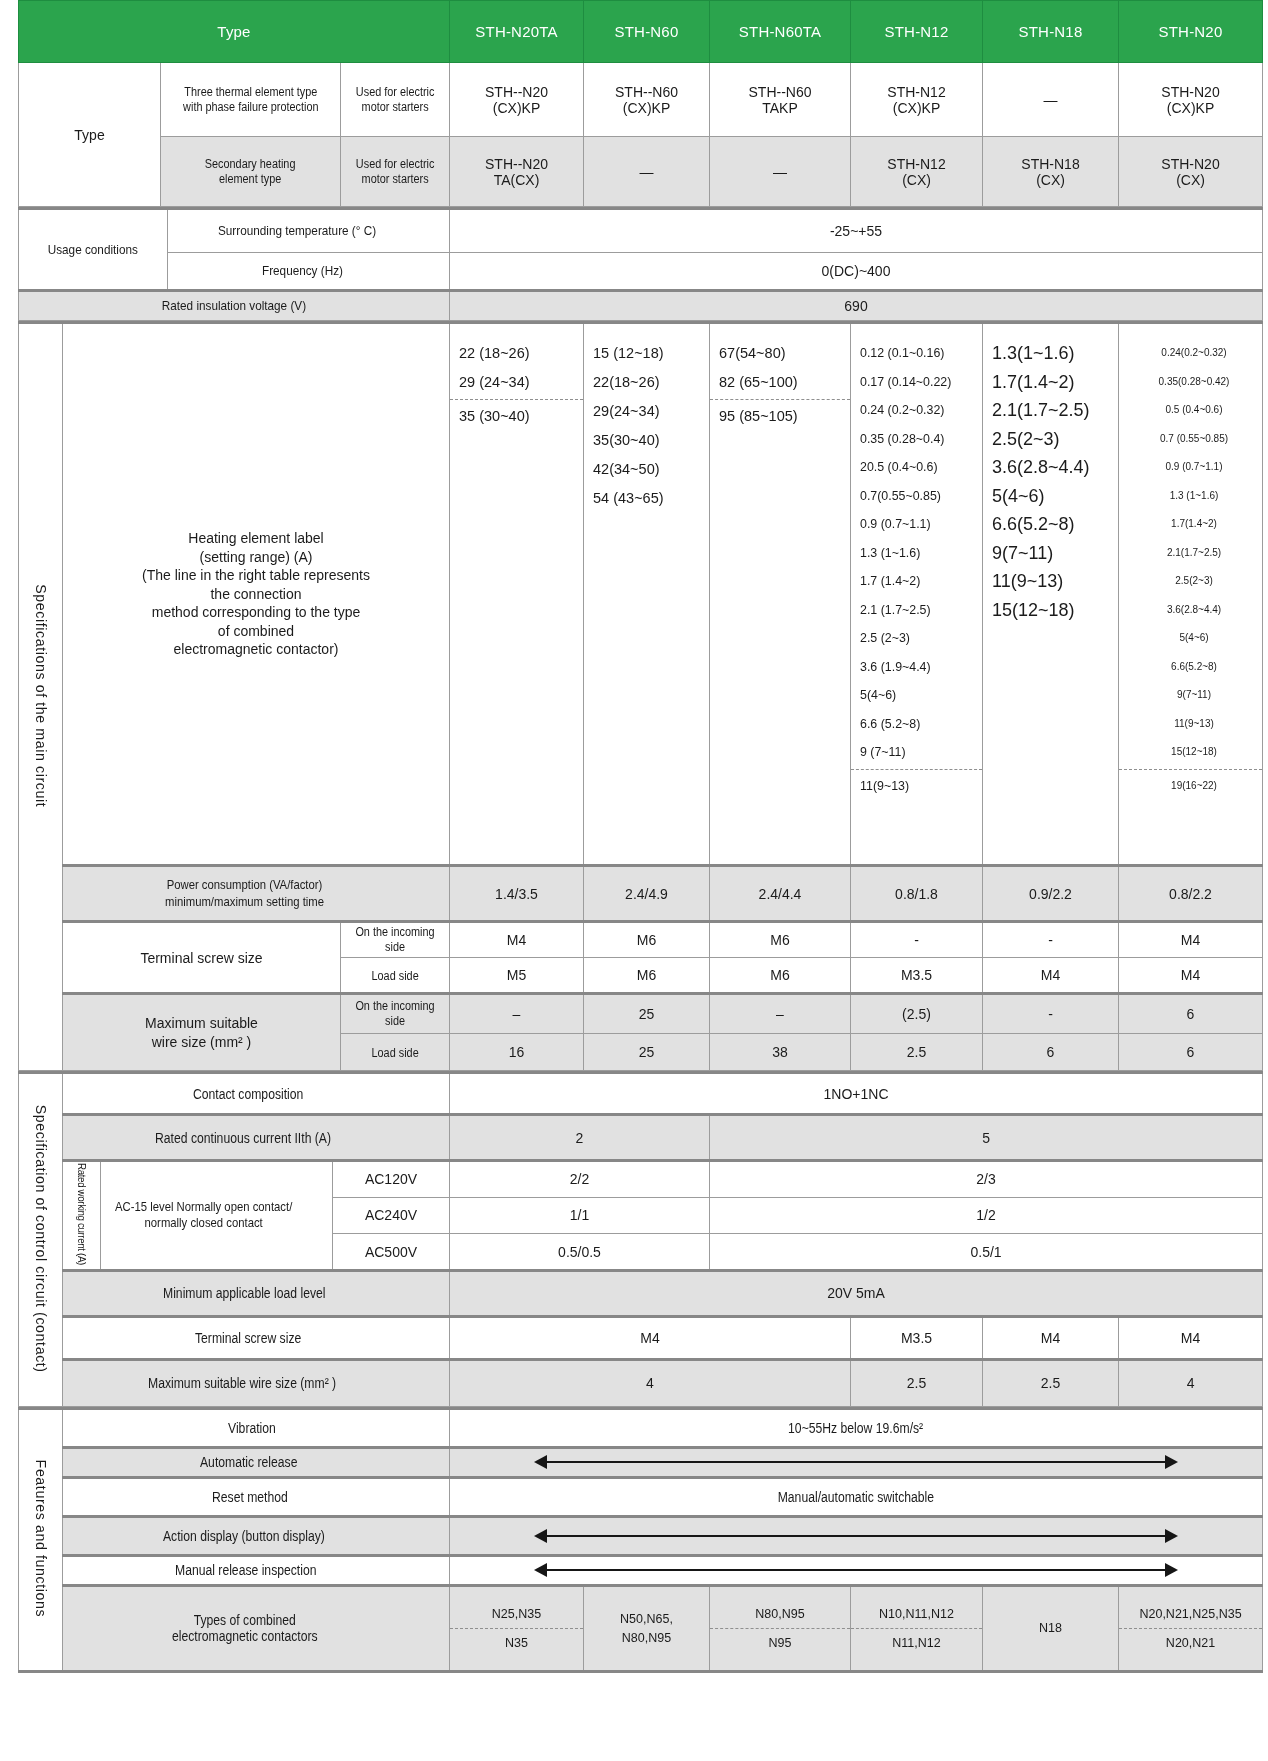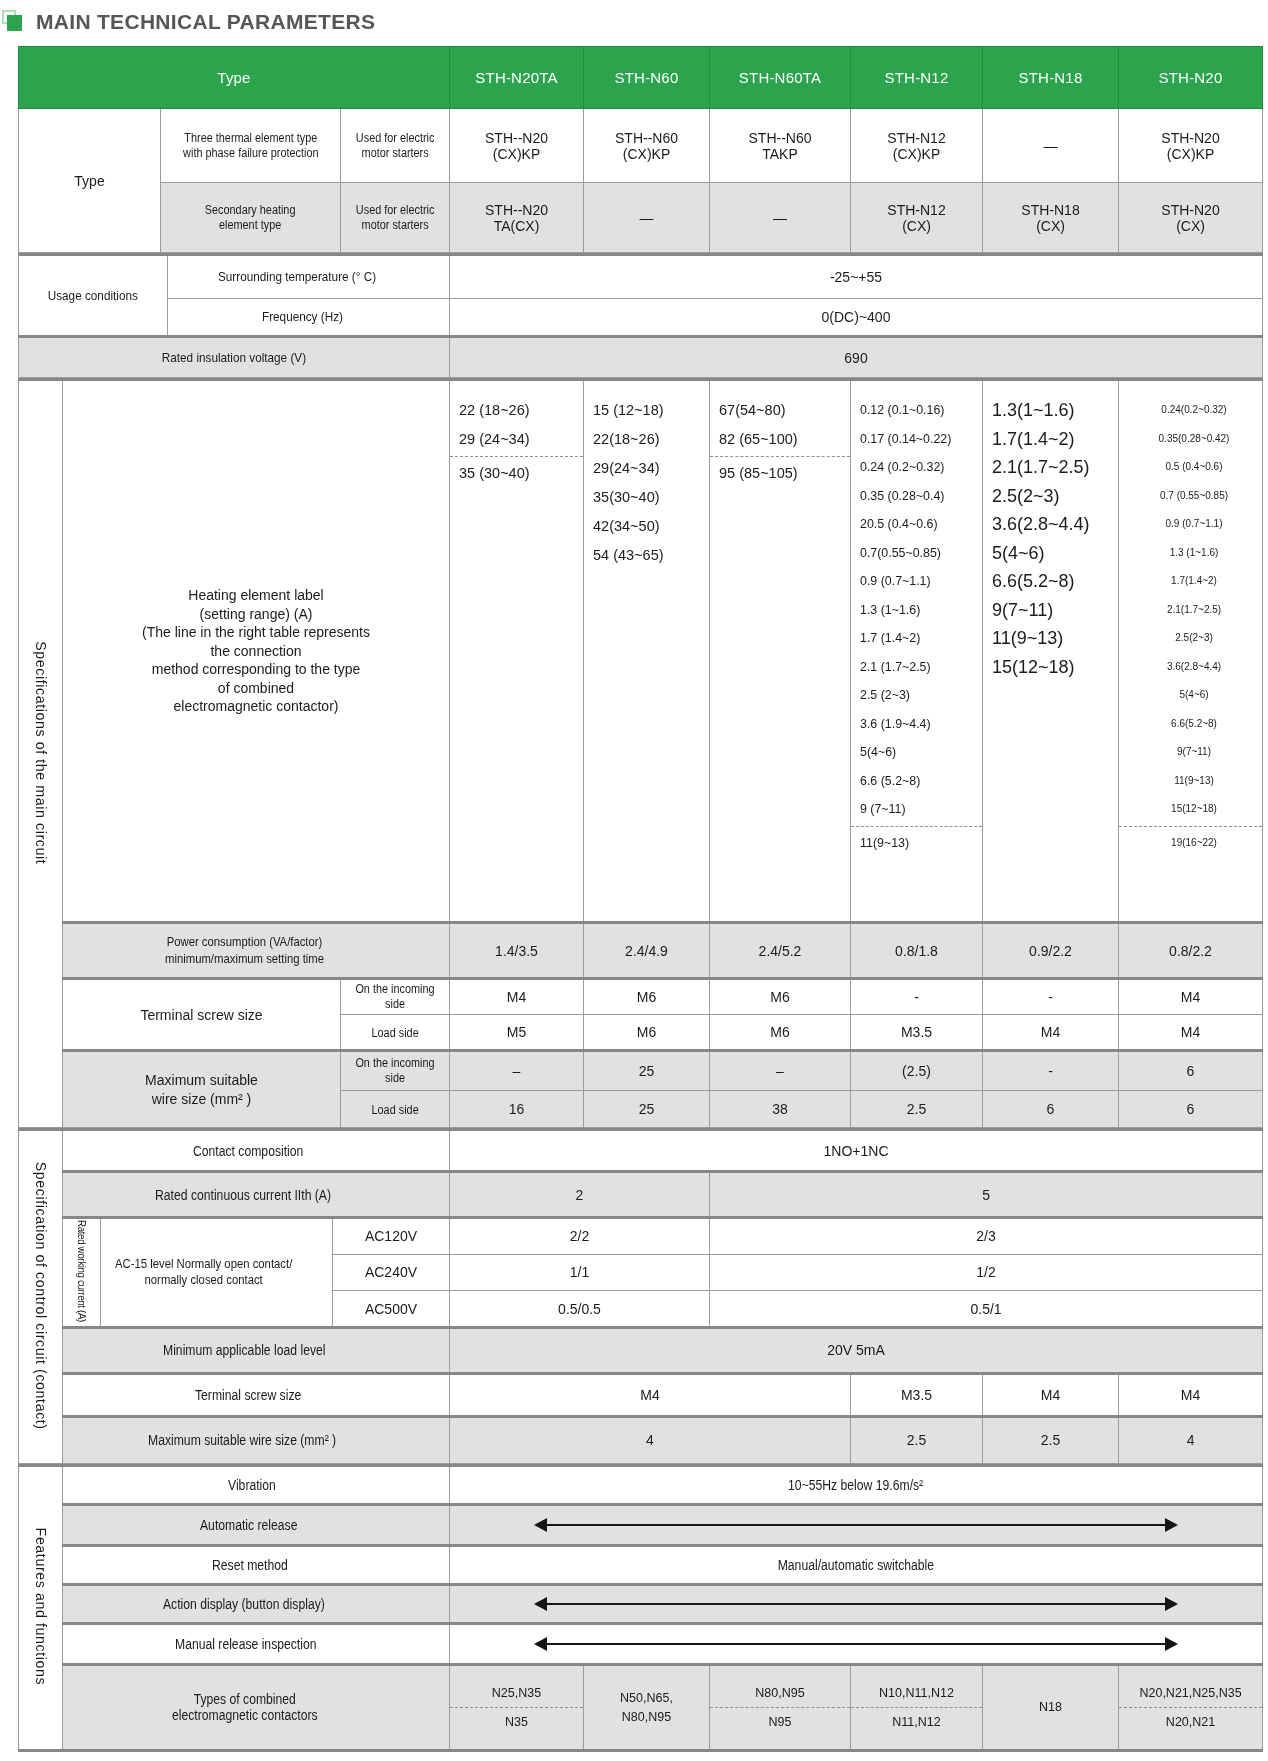--- a/index.html
+++ b/index.html
@@ -17,21 +17,21 @@
   table.t{border-collapse:collapse;table-layout:fixed;width:1244px;border:1px solid var(--bdr);}
   table.t.sect{border-top:3px solid var(--hv);}
   table.t.last{border-bottom:3px solid var(--hv);}
   .t td,.t th{border:1px solid var(--bdr);text-align:center;vertical-align:middle;font-size:14px;padding:2px 3px;overflow:hidden;}
   tr.gray td{background:var(--gray);}
   tr.hvt td{border-top:3px solid var(--hv);}
   tr.hvb td{border-bottom:3px solid var(--hv);}
   .grh th{background:var(--green);color:#fff;font-weight:normal;font-size:15px;border:1px solid #1e8d40;letter-spacing:.2px;}
   
   tr.h62{height:62px;} tr.h74{height:74px;} tr.h70{height:70px;} tr.h44{height:44px;}
-  tr.h38{height:38px;} tr.h41{height:41px;} tr.h543{height:543px;} tr.h56{height:56px;}
+  tr.h38{height:38px;} tr.h41{height:30px;} tr.h543{height:543px;} tr.h56{height:56px;}
   tr.h35{height:35px;} tr.h36{height:36px;} tr.h40{height:40px;} tr.h37{height:37px;}
   tr.h42{height:42px;} tr.h46{height:46px;} tr.h43{height:43px;} tr.h47{height:47px;}
   tr.h39{height:39px;} tr.h86{height:86px;}
   
   .pre{white-space:pre-line;}
   .tl{text-align:left;}
   .pl8{padding-left:8px;} .pl12{padding-left:12px;} .pl20{padding-left:20px;}
   .pl48{padding-left:48px;} .pl55{padding-left:55px;}
   .nr{display:inline-block;transform:scaleX(.87);}
   .nrL{display:inline-block;transform:scaleX(.87);transform-origin:0 50%;}
@@ -63,27 +63,20 @@
   .cc-bot{margin-top:6px;}
   .cc-dash{border-top:1px dashed #8f8f8f;height:0;margin:4px -2px;}
   .cc-pair .cc-line{margin:3px 0;}
   .reset-val{font-size:17px;}
   .vib-val{font-size:14.5px;}
 </style>
 </head>
 <body>
 
 <div class="page">
-  <div class="title-row">
-    <span class="title-icon">
-        <span class="ib"></span>
-        <span class="if"></span>
-      </span>
-    <h1>MAIN TECHNICAL PARAMETERS</h1>
-  </div>
 
   <div class="twrap">
 
     <table class="t t1">
       <colgroup>
         <col style="width:142px">
           <col style="width:180px">
           <col style="width:109px">
         <col style="width:134px">
           <col style="width:126px">
@@ -258,21 +251,21 @@
               <div class="h-item">15(12~18)</div>
               <div class="h-dash"></div>
               <div class="h-item">19(16~22)</div>
             </td>
       </tr>
       <tr class="h56 gray hvt hvb">
         <td colspan="2" class="tl pl12"><span class="nrL pre f13">Power consumption (VA/factor)
 minimum/maximum setting time</span></td>
         <td>1.4/3.5</td>
         <td>2.4/4.9</td>
-        <td>2.4/5.2</td>
+        <td>2.4/4.4</td>
         <td>0.8/1.8</td>
         <td>0.9/2.2</td>
         <td>0.8/2.2</td>
       </tr>
       <tr class="h35">
         <td rowspan="2">Terminal screw size</td>
         <td><span class="nr f125">On the incoming side</span></td>
         <td>M4</td>
         <td>M6</td>
         <td>M6</td>

